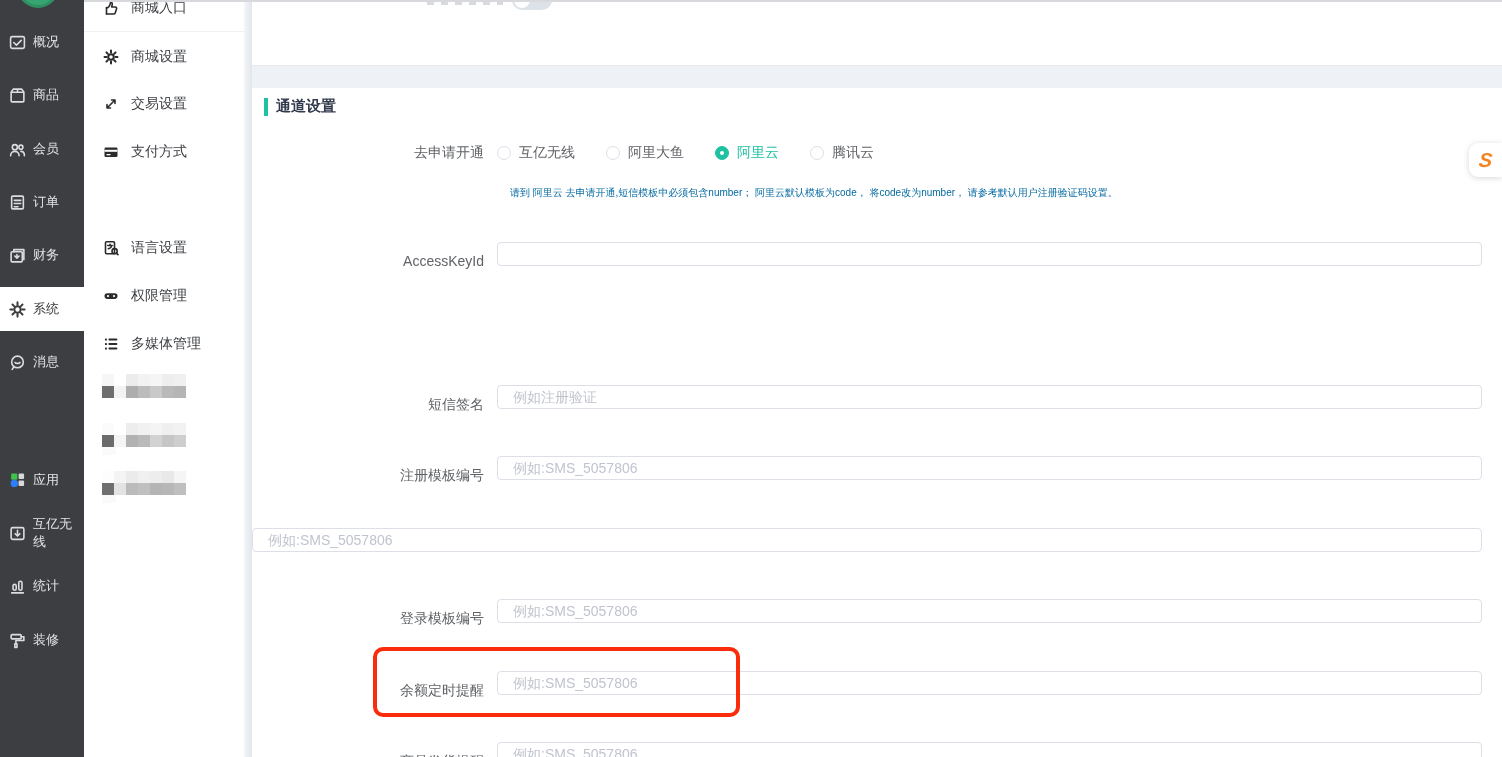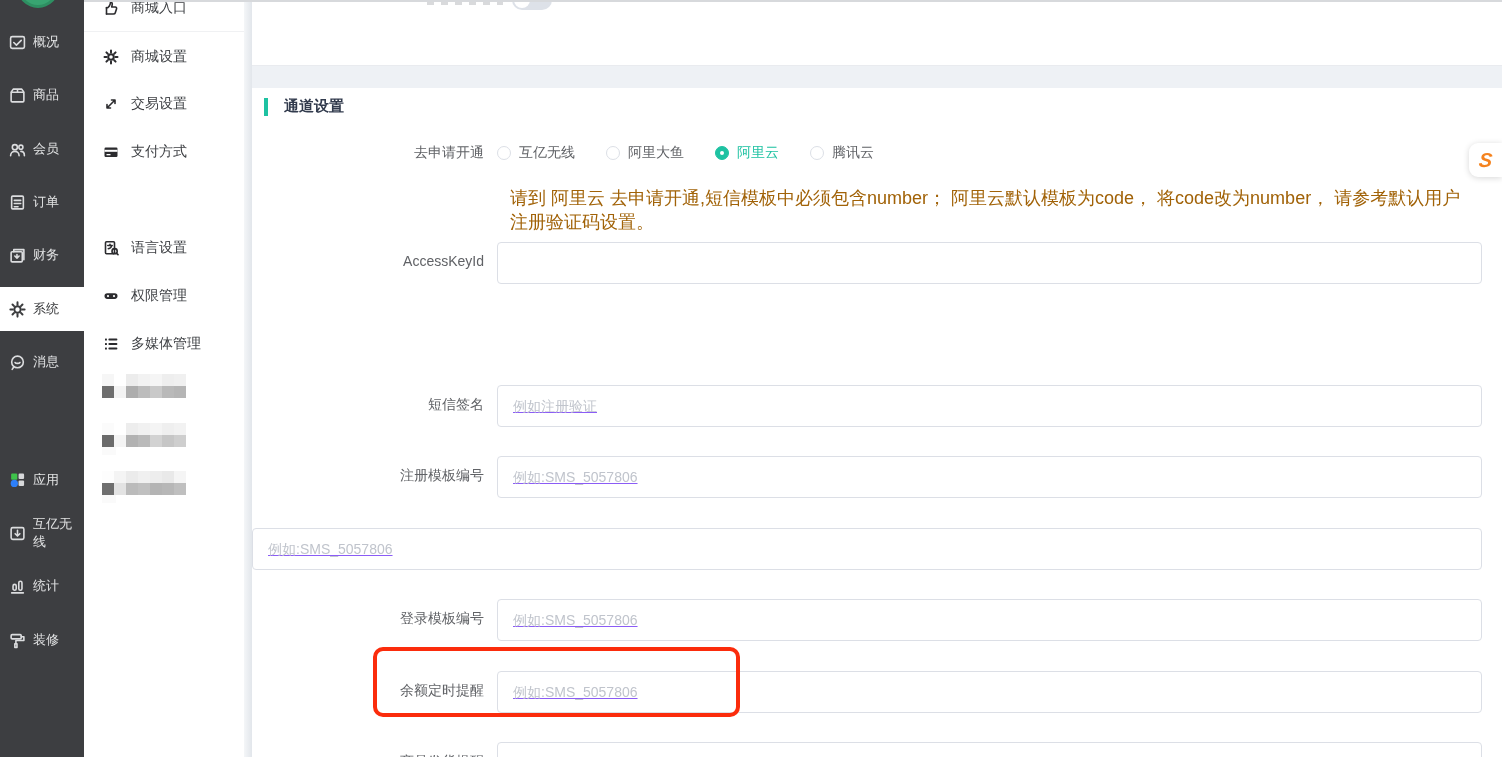--- a/index.html
+++ b/index.html
@@ -47,47 +47,47 @@
   .cut-text { position:absolute; left:175px; top:0; width:76px; height:3px;
     background:repeating-linear-gradient(90deg,#d9dadc 0 7px,transparent 7px 14px); }
   .cut-toggle { position:absolute; left:260px; top:-12px; width:40px; height:20px;
     border-radius:10px; background:#dde1e8; }
   .cut-toggle::after { content:""; position:absolute; left:2px; top:2px; width:16px;
     height:16px; border-radius:50%; background:#fff; }
 
   .card { position:absolute; top:88px; left:0; right:0; bottom:0; background:#fff;
     overflow:hidden; }
   .section-header { position:absolute; top:9px; left:12px; display:flex;
-    align-items:center; gap:16px; }
+    align-items:center; gap:8px; }
   .section-bar { width:4px; height:18px; background:var(--accent,#1ec2a2); }
   .section-title { font-size:15px; font-weight:bold; color:#323b4d; }
 
   .radio-row { position:absolute; top:55px; left:0; right:20px; height:20px;
     display:flex; align-items:center; }
   .form-label { width:245px; text-align:right; padding-right:13px; font-size:14px;
     color:#606266; flex:none; }
   .radio-group { display:flex; align-items:center; gap:31px; }
   .radio { display:flex; align-items:center; gap:8px; cursor:pointer; }
   .rdot { width:14px; height:14px; border:1px solid #dcdfe6; border-radius:50%;
     background:#fff; position:relative; flex:none; }
   .rlabel { font-size:14px; color:#606266; }
   .radio.checked .rdot { background:var(--accent,#1ec2a2);
     border-color:var(--accent,#1ec2a2); }
   .radio.checked .rdot::after { content:""; position:absolute; left:4px; top:4px;
     width:4px; height:4px; border-radius:50%; background:#fff; }
   .radio.checked .rlabel { color:var(--accent,#1ec2a2); }
 
-  .help-row { position:absolute; top:98px; left:258px; right:30px; font-size:18px;
-    color:#a16207; }
+  .help-row { position:absolute; top:98px; left:258px; right:30px; font-size:10px;
+    color:#0369a1; }
 
   .field-row { position:absolute; left:0; right:20px; height:38px; display:flex; }
   .field-row .form-label { line-height:38px; }
-  .field-row input { flex:1; height:42px; border:1px solid #dcdfe6; border-radius:4px;
-    padding:0 15px; font-size:14px; color:#8b5cf6; outline:none; background:#fff;
-    font-family:inherit;text-decoration:underline; }
+  .field-row input { flex:1; height:24px; border:1px solid #dcdfe6; border-radius:4px;
+    padding:0 15px; font-size:14px; color:#4c1d95; outline:none; background:#fff;
+    font-family:inherit; }
   .field-row input::placeholder { color:#c0c4cc; }
 
   .highlight-rect { position:absolute; left:121px; top:559px; width:367px; height:70px;
     border:4px solid var(--highlight,#fb2c0c); border-radius:10px; z-index:3;
     pointer-events:none; }
 
   .float-tab { position:absolute; right:0; top:143px; width:33px; height:34px;
     background:#fff; border-radius:9px 0 0 9px; box-shadow:0 1px 6px rgba(0,0,0,.16);
     display:flex; align-items:center; justify-content:center; z-index:9; cursor:pointer; }
   .float-s { font-size:20px; font-weight:800; font-style:italic;

